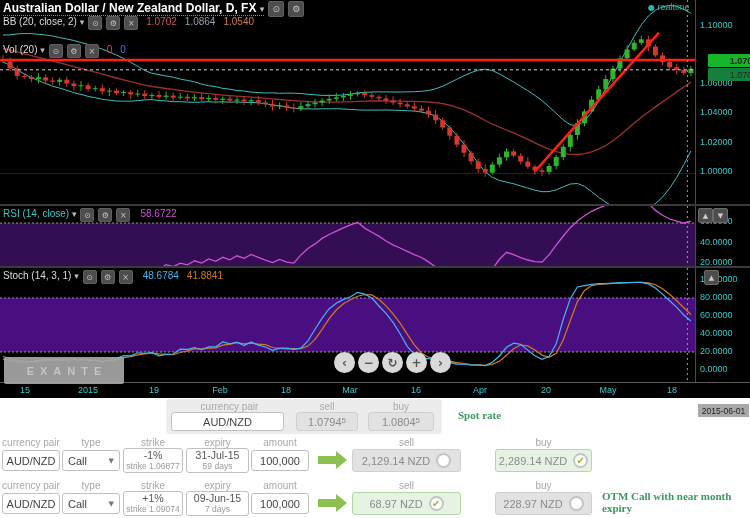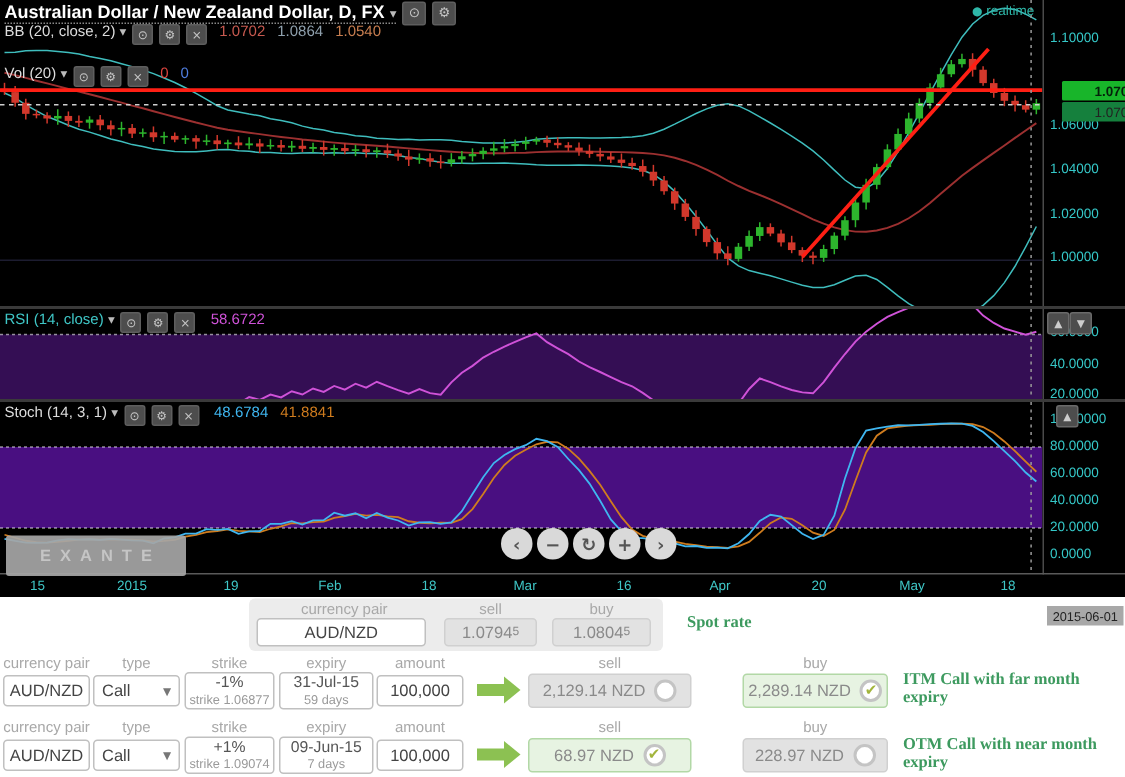--- a/index.html
+++ b/index.html
@@ -431,21 +431,20 @@
     <input class="inp" style="left: 251px; top: 52px; width: 58px; height: 21px;" value="100,000">
     <span class="arr" style="left:318px;top:58px;"></span>
     <div class="resbox" style="left:352px;top:51px;width:109px;height:23px;">
         <span>2,129.14 NZD</span>
         <span class="cb"></span>
       </div>
     <div class="resbox hl" style="left:495px;top:51px;width:97px;height:23px;">
         <span>2,289.14 NZD</span>
         <span class="cb on">✔</span>
       </div>
-    <div class="gnote" style="left:602px;top:49px;width:128px;">ITM Call with far month expiry</div>
 
     <div class="fh" style="left:2px;top:82px;width:58px;">currency pair</div>
     <div class="fh" style="left:62px;top:82px;width:58px;">type</div>
     <div class="fh" style="left:123px;top:82px;width:60px;">strike</div>
     <div class="fh" style="left:186px;top:82px;width:63px;">expiry</div>
     <div class="fh" style="left:251px;top:82px;width:58px;">amount</div>
     <div class="fh" style="left:352px;top:82px;width:109px;">sell</div>
     <div class="fh" style="left:495px;top:82px;width:97px;">buy</div>
     <input class="inp" style="left: 2px; top: 95px; width: 58px; height: 21px;" value="AUD/NZD">
     <div class="sel" style="left:62px;top:95px;width:58px;height:21px;">

